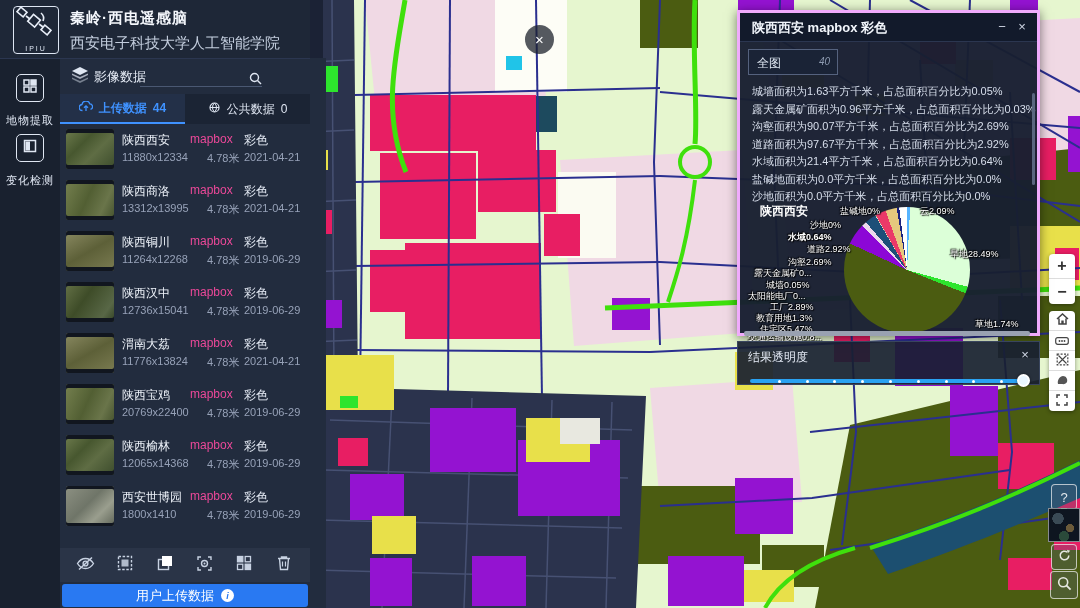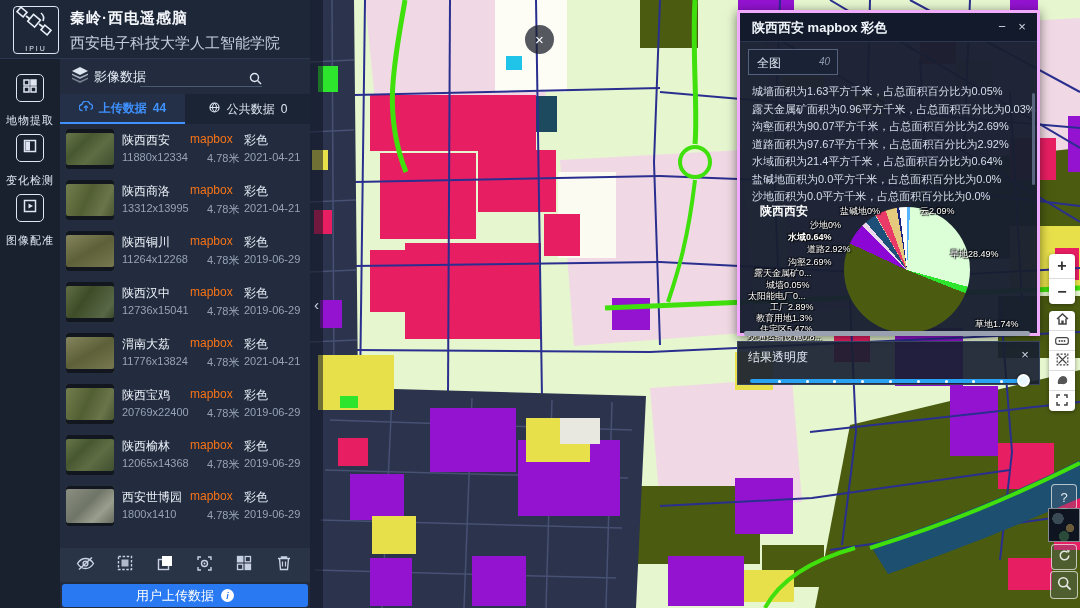--- a/index.html
+++ b/index.html
@@ -24,21 +24,21 @@
   #app-subtitle{position:absolute;left:70px;top:34px;font-size:15px;color:#c3cddd;}
 
   
   #sidebar{position:absolute;left:0;top:58px;width:60px;height:550px;background:#19212f;z-index:4;}
   .side-item{position:absolute;left:0;width:60px;height:56px;text-align:center;cursor:pointer;}
   .side-item .sicon{display:inline-block;width:26px;height:26px;border:1.5px solid #dfe6f2;border-radius:5px;margin-top:0;}
   .side-item .slabel{display:block;margin-top:7px;font-size:11px;color:#dfe6f2;letter-spacing:1px;}
   .sicon svg{display:block;margin:4px auto 0;}
 
   
-  #layer-panel{position:absolute;left:60px;top:58px;width:250px;height:550px;background:#222c3e;z-index:4;}
+  #layer-panel{position:absolute;left:60px;top:58px;width:250px;height:550px;background:#222c3e;z-index:4;padding-left:16px;}
   #section-row{position:absolute;left:0;top:0;width:250px;height:36px;}
   #section-title{position:absolute;left:34px;top:10px;font-size:13px;color:#e8eef8;}
   #layers-ico{position:absolute;left:11px;top:9px;}
   #search-line{position:absolute;left:80px;top:12px;width:122px;height:16px;border-bottom:1px solid #4a5872;}
   #search-input{position:absolute;left:0;top:0;width:104px;height:15px;background:transparent;border:none;outline:none;color:#dfe6f2;font-size:11px;}
   #search-ico{position:absolute;right:0;top:1px;}
   #tab-row{position:absolute;left:0;top:36px;width:250px;height:30px;background:#1b2434;display:flex;}
   .tab{flex:1;display:flex;align-items:center;justify-content:center;gap:6px;font-size:12px;color:#dfe6f2;cursor:pointer;}
   .tab.active{background:#233048;color:#3f92ff;font-weight:bold;border-bottom:2px solid #3f92ff;}
   .tab .cnt{font-size:12px;}
@@ -48,21 +48,21 @@
   .row{position:relative;width:250px;height:51px;cursor:pointer;}
   .thumb{position:absolute;left:6px;top:5px;width:48px;height:40px;border-radius:2px;
          background:linear-gradient(135deg,#6e7c4e 0%,#47572f 35%,#5f6d44 60%,#3c4c2c 100%);
          box-shadow:inset 0 4px 0 #11161f, inset 0 -4px 0 #11161f;}
   .row.v2 .thumb{background:linear-gradient(115deg,#75804f,#525f33 45%,#6a754a 75%,#45522e);}
   .row.v3 .thumb{background:linear-gradient(150deg,#8a8a62,#5d6038 50%,#7b7c52);}
   .row.v4 .thumb{background:linear-gradient(125deg,#657247,#3e4c28 40%,#586746 80%,#334224);}
   .row.v8 .thumb{background:linear-gradient(135deg,#8d9183,#6f7568 45%,#9a9e8e 70%,#5f6558);box-shadow:inset 0 3px 0 #11161f, inset 0 -3px 0 #11161f;}
   .iname{position:absolute;left:62px;top:8px;font-size:12px;color:#eef3fa;}
   .isize{position:absolute;left:62px;top:27px;font-size:11px;color:#97a2b8;}
-  .isrc{position:absolute;left:130px;top:8px;font-size:12px;color:#f97316;}
+  .isrc{position:absolute;left:130px;top:8px;font-size:12px;color:#ec4899;}
   .ires{position:absolute;left:130px;top:27px;font-size:11px;color:#97a2b8;margin-left:17px;}
   .itype{position:absolute;left:184px;top:8px;font-size:12px;color:#e8eef8;}
   .idate{position:absolute;left:184px;top:27px;font-size:11px;color:#97a2b8;}
   #partial-thumb{position:absolute;left:6px;top:490px;width:48px;height:10px;background:#11161f;border-radius:2px 2px 0 0;}
 
   #list-toolbar{position:absolute;left:0;top:490px;width:250px;height:34px;background:#2a3447;display:flex;align-items:center;justify-content:space-around;padding:0 6px;box-sizing:border-box;}
   .tool-btn{width:24px;height:24px;display:flex;align-items:center;justify-content:center;cursor:pointer;}
   #upload-btn{position:absolute;left:2px;top:526px;width:246px;height:23px;background:#2979f2;border-radius:3px;
               display:flex;align-items:center;justify-content:center;gap:7px;color:#fff;font-size:13px;cursor:pointer;}
   #upload-btn .info-circle{width:13px;height:13px;border-radius:50%;background:#fff;color:#2979f2;font-size:9px;font-weight:bold;
@@ -290,29 +290,20 @@
     </div>
     <div class="side-item" style="top:76px;">
       <span class="sicon">
         <svg width="14" height="14" viewBox="0 0 14 14">
             <rect x="1.5" y="1.5" width="11" height="11" fill="none" stroke="#dfe6f2" stroke-width="1.5"></rect>
             <rect x="2.5" y="2.5" width="4.5" height="9" fill="#dfe6f2"></rect>
           </svg>
       </span>
       <span class="slabel">变化检测</span>
     </div>
-    <div class="side-item" style="top:136px;">
-      <span class="sicon">
-        <svg width="14" height="14" viewBox="0 0 14 14">
-            <rect x="1.5" y="1.5" width="11" height="11" fill="none" stroke="#dfe6f2" stroke-width="1.5"></rect>
-            <polygon points="5.5,4.5 10,7 5.5,9.5" fill="#dfe6f2"></polygon>
-          </svg>
-      </span>
-      <span class="slabel">图像配准</span>
-    </div>
   </div>
 
   <div id="layer-panel">
     <div id="section-row">
       <span id="layers-ico">
         <svg width="18" height="16" viewBox="0 0 18 16">
             <g fill="#dfe6f2">
               <polygon points="9,0 17,4 9,8 1,4"></polygon>
               <polygon points="9,10 17,6.5 17,8 9,12 1,8 1,6.5" opacity=".7"></polygon>
               <polygon points="9,14 17,10.5 17,12 9,16 1,12 1,10.5" opacity=".45"></polygon>

